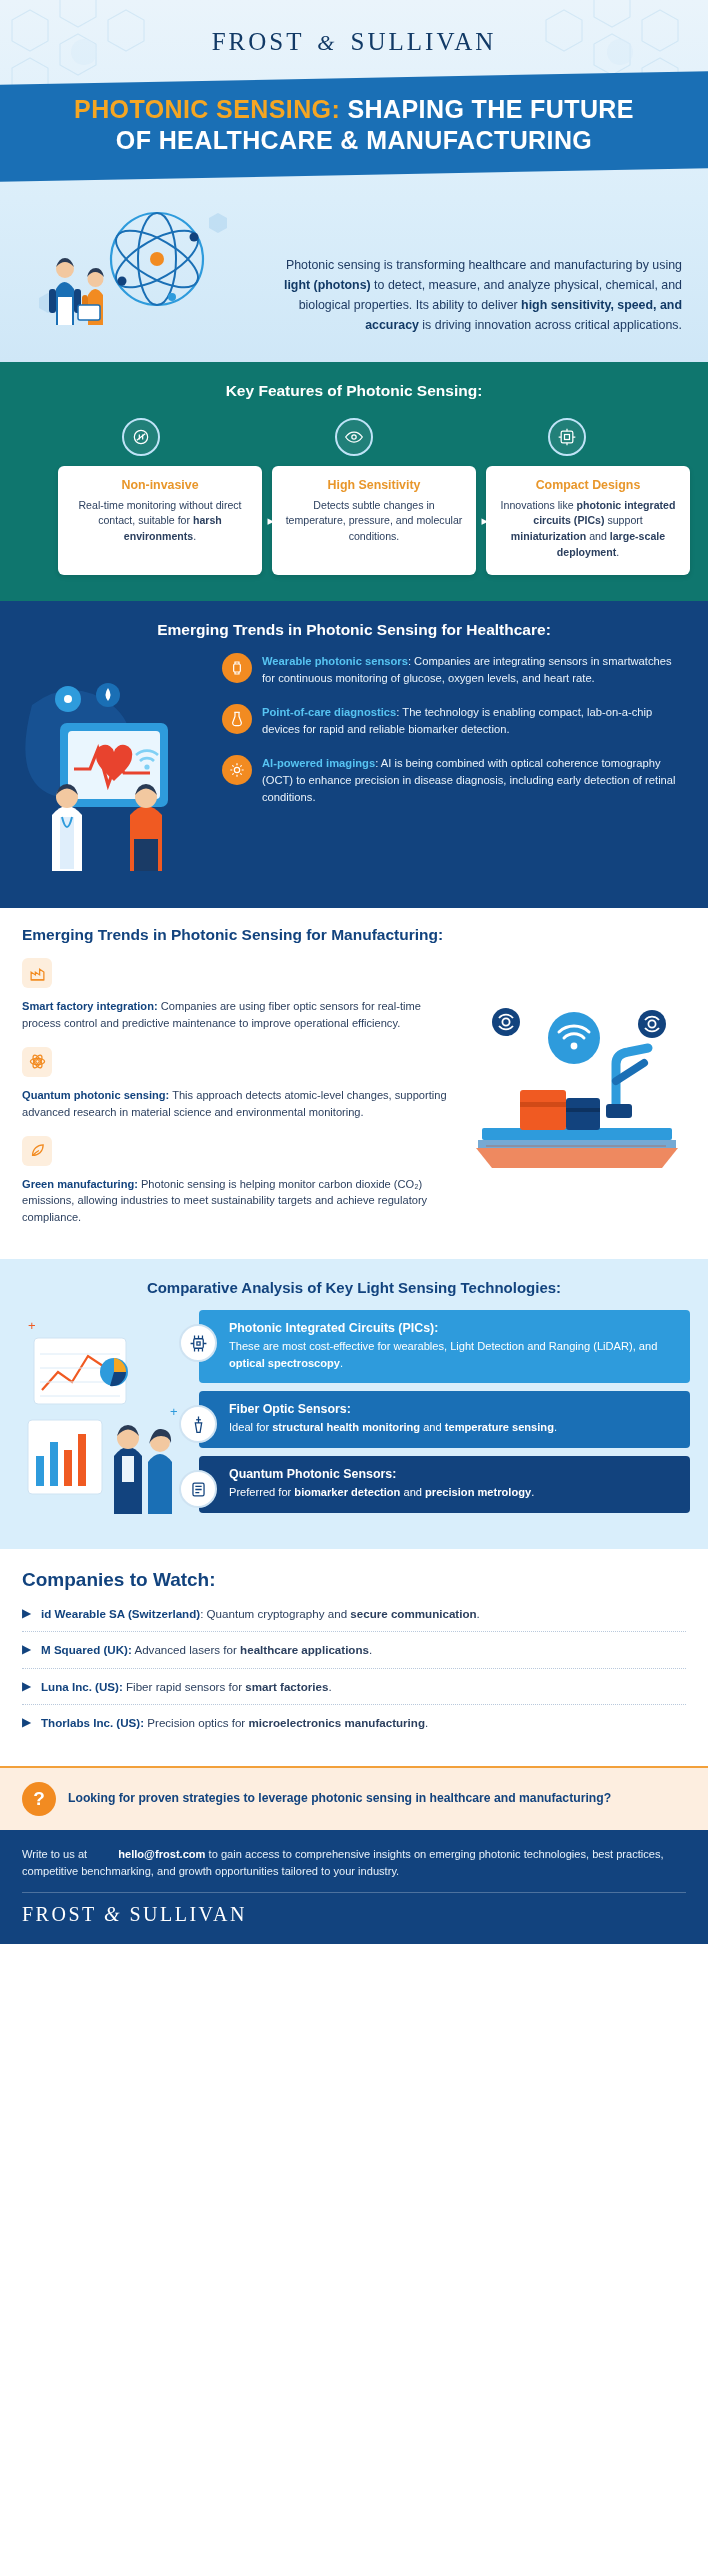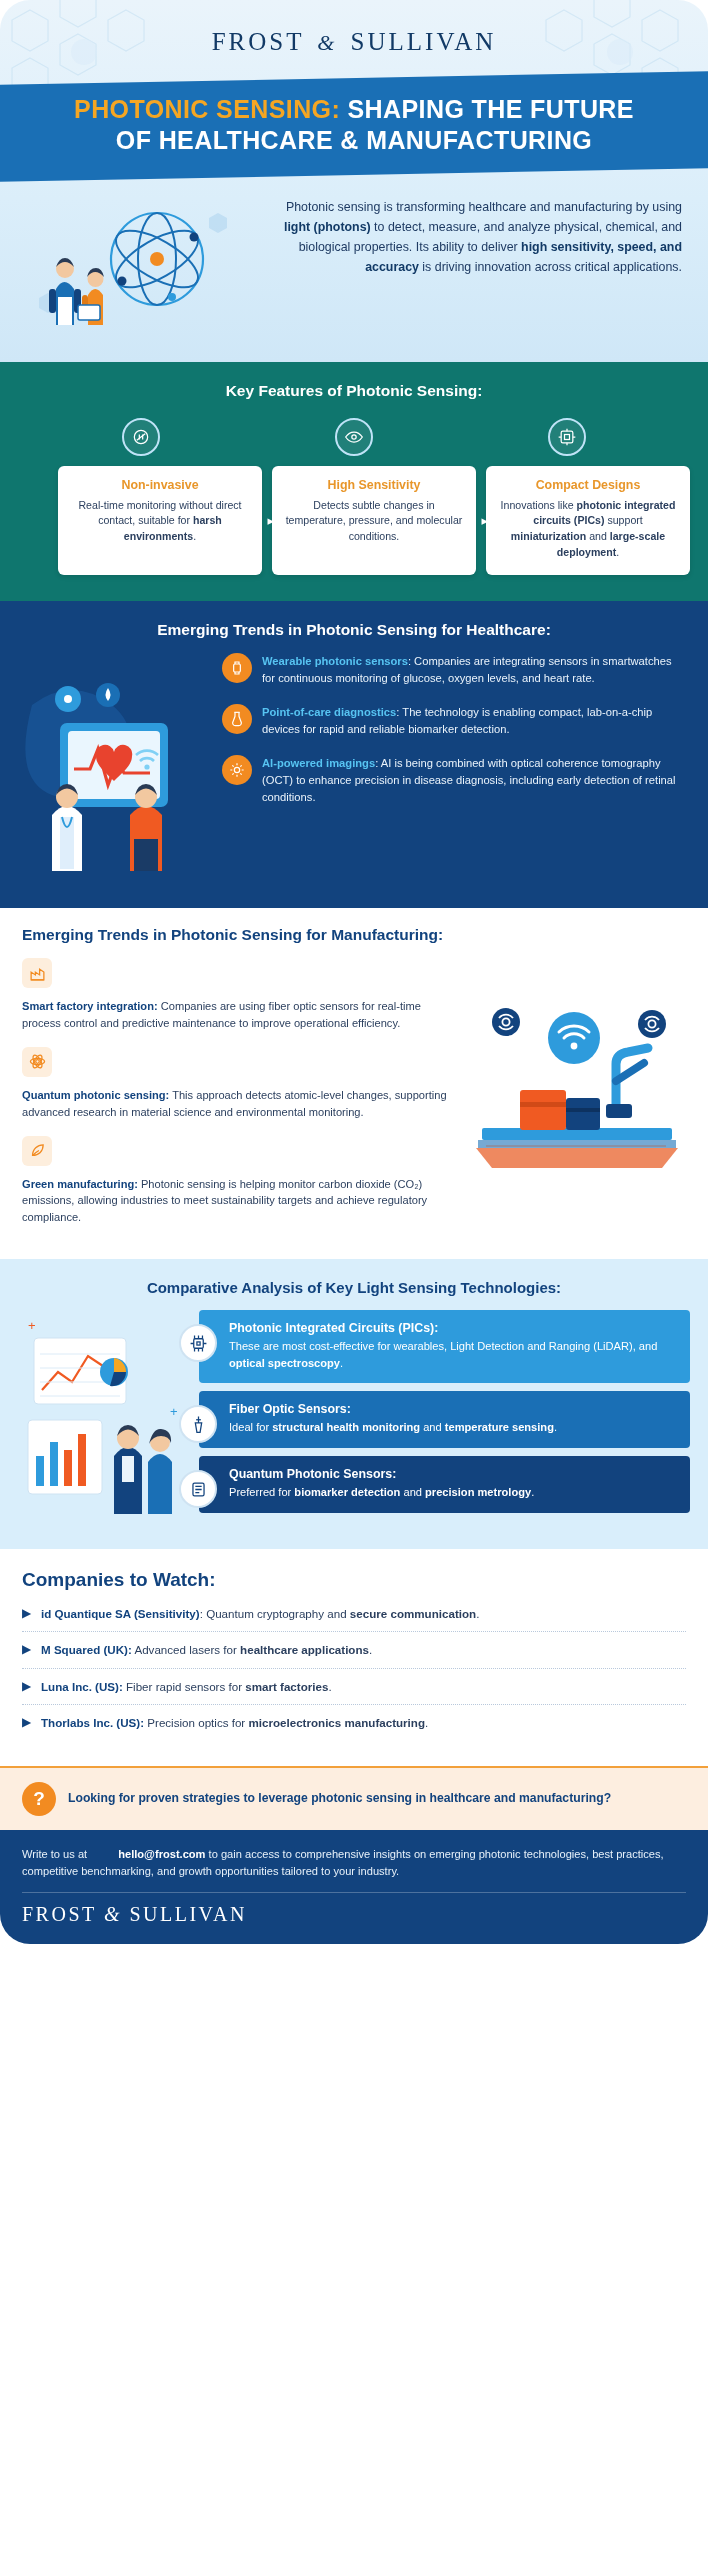--- a/index.html
+++ b/index.html
@@ -3,21 +3,21 @@
 <meta charset="utf-8">
 <style>
   * { box-sizing: border-box; margin: 0; padding: 0; }
   html, body { width: 708px; }
   body {
     font-family: "Liberation Sans", sans-serif;
     background: #ffffff;
     width: 708px;
     color: #1b2a49;
   }
-  .page { width: 708px; position: relative; overflow: hidden; border-radius: 30px; }
+  .page { width: 708px; position: relative; overflow: hidden; }
 
   
   .header {
     background: linear-gradient(180deg,#eaf4fb 0%, #dbeefa 55%, #cfe7f7 100%);
     padding: 28px 0 0 0;
     position: relative;
     overflow: hidden;
   }
   .hex-bg { position:absolute; inset:0; opacity:.5; }
   .logo-wrap { text-align: center; position: relative; z-index:2; }
@@ -48,21 +48,21 @@
     font-family: "Liberation Sans", sans-serif;
   }
   .title-inner h1 .amber { color: #f5a623; }
 
   .intro-row {
     display: flex;
     gap: 10px;
     padding: 22px 26px 26px 22px;
     position: relative;
     z-index: 2;
-    align-items: flex-start;
+    align-items: flex-end;
   }
   .intro-art { width: 225px; flex: 0 0 225px; }
   .intro-text {
     flex: 1;
     font-size: 12.4px;
     line-height: 1.62;
     color: #1f3b63;
     text-align: right;
   }
   .intro-text b { font-weight: 700; color: #123a66; }
@@ -525,21 +525,21 @@
         </div>
       </div>
     </div>
   </div>
 
   <div class="companies">
     <h2>Companies to Watch:</h2>
 
     <div class="co-item">
       <span class="co-arrow">▶</span>
-      <p><b>id Quantique SA (Sensitivity)</b><span>: Quantum cryptography and </span><span class="em">secure communication</span><span>.</span></p>
+      <p><b>id Wearable SA (Switzerland)</b><span>: Quantum cryptography and </span><span class="em">secure communication</span><span>.</span></p>
     </div>
     <div class="co-item">
       <span class="co-arrow">▶</span>
       <p><b>M Squared (UK):</b><span> Advanced lasers for </span><span class="em">healthcare applications</span><span>.</span></p>
     </div>
     <div class="co-item">
       <span class="co-arrow">▶</span>
       <p><b>Luna Inc. (US):</b><span> Fiber rapid sensors for </span><span class="em">smart factories</span><span>.</span></p>
     </div>
     <div class="co-item">

